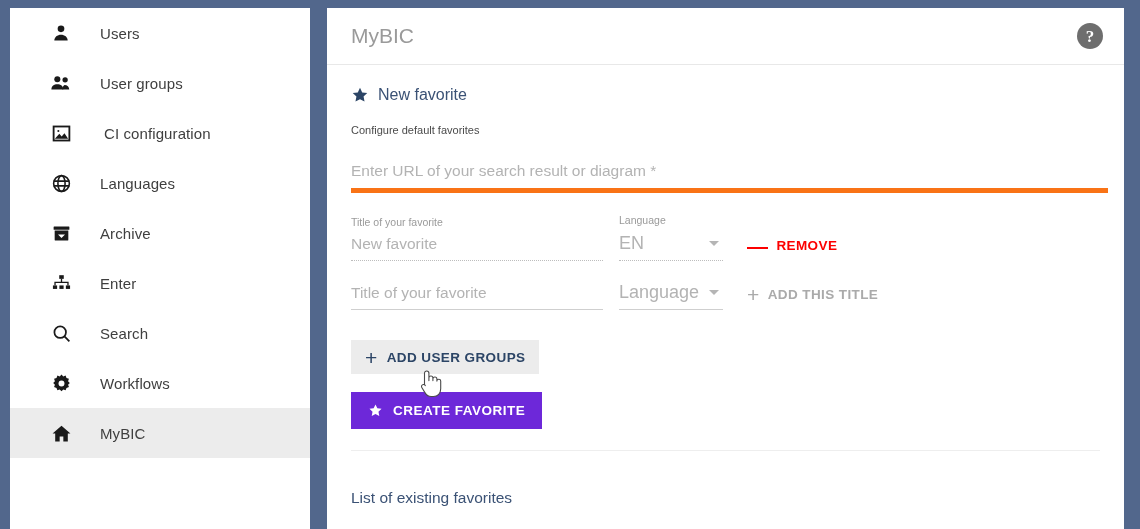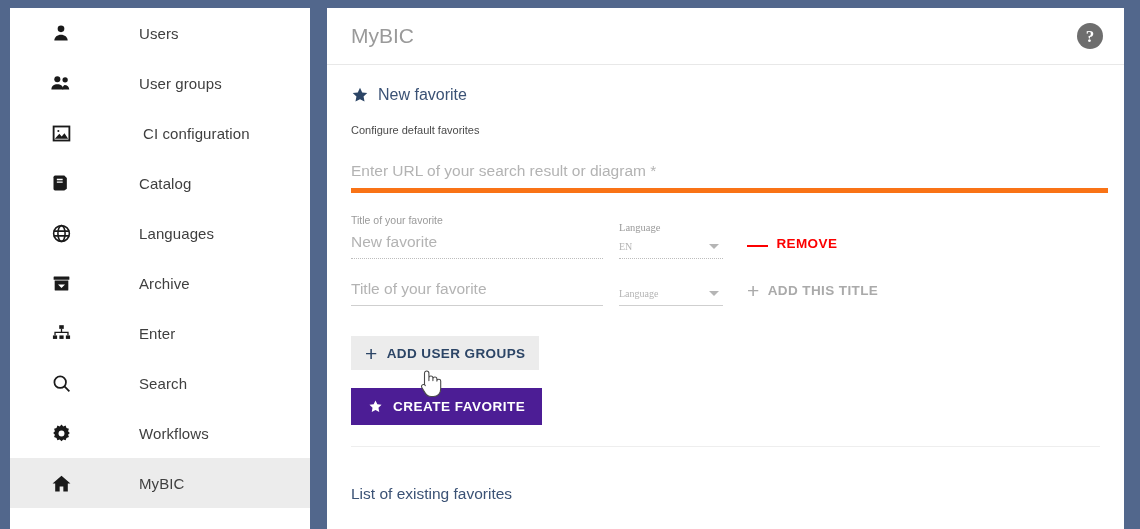--- a/index.html
+++ b/index.html
@@ -30,21 +30,20 @@
     margin: 0;
     padding: 0;
   }
   .nav-item {
     height: 50px;
     display: flex;
     align-items: center;
     padding-left: 38px;
     box-sizing: border-box;
     cursor: pointer;
-    gap: 39px;
   }
   .nav-item.active {
     background: #ececec;
   }
   .nav-icon {
     width: 26px;
     height: 26px;
     flex: 0 0 26px;
     display: flex;
     align-items: center;
@@ -150,21 +149,20 @@
   .field-col {
     display: flex;
     flex-direction: column;
   }
   .field-title {
     width: 252px;
   }
   .field-lang {
     width: 104px;
     margin-left: 16px;
-    font-family: Liberation Serif, serif;
   }
   .float-label {
     font-size: 10.5px;
     color: #9a9a9a;
     margin-bottom: 6px;
     height: 13px;
   }
   .field-value {
     font-size: 15.5px;
     color: #b3b3b3;
@@ -177,21 +175,21 @@
   .underline-solid {
     border-bottom: 1px solid #cfcfcf;
   }
   .lang-inner {
     display: flex;
     align-items: center;
     justify-content: space-between;
     padding-bottom: 6px;
   }
   .lang-inner .lang-text {
-    font-size: 10px;
+    font-size: 18px;
     color: #b3b3b3;
   }
   .caret {
     width: 0; height: 0;
     border-left: 5px solid transparent;
     border-right: 5px solid transparent;
     border-top: 5px solid #b5b5b5;
     margin-right: 4px;
   }
 
@@ -238,21 +236,21 @@
   #add-user-groups-button .sign {
     font-size: 21px;
     line-height: 1;
     margin-right: 9px;
     font-weight: 400;
   }
 
   
   #create-favorite-button {
     margin-top: 18px;
-    background: #4c1d95;
+    background: #6d28d9;
     display: inline-flex;
     align-items: center;
     height: 37px;
     padding: 0 17px;
     color: #ffffff;
     font-size: 13.5px;
     font-weight: bold;
     letter-spacing: 0.5px;
     cursor: default;
   }
@@ -312,29 +310,20 @@
       <span class="nav-icon">
         <svg width="21" height="21" viewBox="0 0 24 24" fill="none" stroke="currentColor" stroke-width="2.1">
           <rect x="3" y="4" width="18" height="16"></rect>
           <circle cx="8.4" cy="9.2" r="1.2" fill="currentColor" stroke="none"></circle>
           <path d="M4.4 18l5.1-5.6 2.7 2.9 3.2-3.6 4.2 6.3z" fill="currentColor" stroke="none"></path>
         </svg>
       </span>
       <span class="nav-label">CI configuration</span>
     </li>
 
-    <li class="nav-item">
-      <span class="nav-icon">
-        <svg width="20" height="20" viewBox="0 0 24 24" fill="currentColor">
-          <path d="M5 3h11l3 3v13l-3 2H5a2 2 0 0 1-2-2V5a2 2 0 0 1 2-2z"></path>
-          <path d="M7 7h7v1.6H7zM7 10.2h7v1.6H7z" fill="#ffffff"></path>
-        </svg>
-      </span>
-      <span class="nav-label">Catalog</span>
-    </li>
 
     <li class="nav-item">
       <span class="nav-icon">
         <svg width="21" height="21" viewBox="0 0 24 24" fill="none" stroke="currentColor" stroke-width="1.8">
           <circle cx="12" cy="12" r="9"></circle>
           <ellipse cx="12" cy="12" rx="4.1" ry="9"></ellipse>
           <path d="M3 9.3h18M3 14.7h18"></path>
         </svg>
       </span>
       <span class="nav-label">Languages</span>

